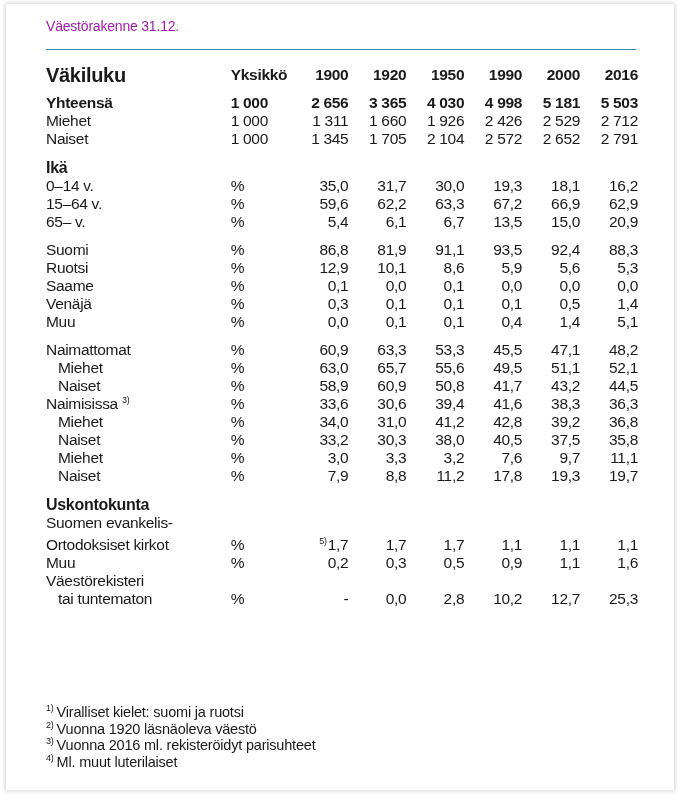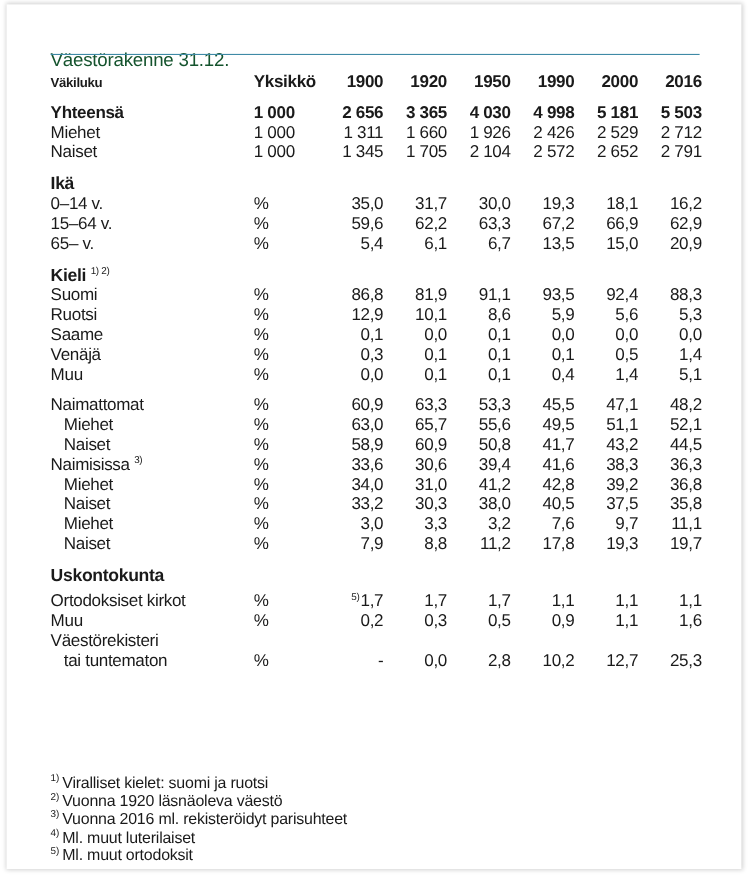--- a/index.html
+++ b/index.html
@@ -1,29 +1,29 @@
 <!DOCTYPE html>
 <html><head>
 <meta charset="utf-8">
 <style>
   html, body { margin: 0; padding: 0; background: #ffffff; }
   body { width: 680px; height: 800px; position: relative; overflow: hidden;
          font-family: "Liberation Sans", sans-serif; color: #1a1a1a; }
   .card { position: absolute; left: 6px; top: 4px; width: 668px; height: 786px;
           background: #fff; box-shadow: 0 0 4px 1px rgba(0,0,0,0.18); }
-  .title { position: absolute; left: 40px; top: 14px; font-size: 17px; letter-spacing: -0.2px; color: #14532d; margin-top: 27px; }
+  .title { position: absolute; left: 40px; top: 14px; font-size: 14px; letter-spacing: -0.2px; color: #a21caf; }
   .rule { position: absolute; left: 40px; top: 45px; width: 590px; height: 1px; background: #3f8aa6; }
   table { position: absolute; left: 40px; top: 58px; width: 592px; border-collapse: collapse;
           font-size: 15.5px; line-height: 18px; letter-spacing: -0.3px; }
   td { padding: 0; white-space: nowrap; vertical-align: bottom; }
   td.lbl { width: 176px; }
   td.unit { width: 60px; text-align: left; }
   td.num { text-align: right; width: 59px; }
   tr.head td { font-weight: bold; height: 22px; }
-  tr.head td.lbl { font-size: 12px; margin-top: 24px; }
+  tr.head td.lbl { font-size: 20px; margin-top: 24px; }
   tr.gap td { height: 10px; }
   tr.sec td { font-weight: bold; font-size: 16px; height: 19px; margin-left: 24px; }
   tr.bold td { font-weight: bold; }
   .ind2 { padding-left: 12px; }
   sup { font-size: 9px; vertical-align: 6px; line-height: 0; font-weight: normal; }
   .pre { font-size: 9px; vertical-align: 6px; margin-right: 1px; }
   .footnotes { position: absolute; left: 40px; top: 700px; font-size: 14.5px; line-height: 16.5px; letter-spacing: -0.2px; }
   .fn sup { margin-right: 3px; }
 </style>
 </head>
@@ -110,23 +110,20 @@
           <td class="num"><span>5,4</span></td>
           <td class="num"><span>6,1</span></td>
           <td class="num"><span>6,7</span></td>
           <td class="num"><span>13,5</span></td>
           <td class="num"><span>15,0</span></td>
           <td class="num"><span>20,9</span></td>
         </tr>
         <tr class="gap">
           <td colspan="8"></td>
         </tr>
-        <tr class="sec">
-          <td colspan="8"><span>Kieli</span> <sup>1) 2)</sup></td>
-        </tr>
         <tr class="">
           <td class="lbl "><span>Suomi</span></td>
           <td class="unit">%</td>
           <td class="num"><span>86,8</span></td>
           <td class="num"><span>81,9</span></td>
           <td class="num"><span>91,1</span></td>
           <td class="num"><span>93,5</span></td>
           <td class="num"><span>92,4</span></td>
           <td class="num"><span>88,3</span></td>
         </tr>
@@ -251,20 +248,23 @@
           <td class="num"><span>11,2</span></td>
           <td class="num"><span>17,8</span></td>
           <td class="num"><span>19,3</span></td>
           <td class="num"><span>19,7</span></td>
         </tr>
         <tr class="gap">
           <td colspan="8"></td>
         </tr>
         <tr class="sec">
           <td colspan="8"><span>Uskontokunta</span></td>
+        </tr>
+        <tr>
+          <td class="lbl" colspan="8">Suomen evankelis-</td>
         </tr>
         <tr class="">
           <td class="lbl "><span>Ortodoksiset kirkot</span></td>
           <td class="unit">%</td>
           <td class="num"><span class="pre">5)</span><span>1,7</span></td>
           <td class="num"><span>1,7</span></td>
           <td class="num"><span>1,7</span></td>
           <td class="num"><span>1,1</span></td>
           <td class="num"><span>1,1</span></td>
           <td class="num"><span>1,1</span></td>
@@ -293,15 +293,14 @@
           <td class="num"><span>25,3</span></td>
         </tr>
       </tbody>
   </table>
 
   <div class="footnotes" id="footnotes">
       <div class="fn"><sup>1)</sup><span>Viralliset kielet: suomi ja ruotsi</span></div>
       <div class="fn"><sup>2)</sup><span>Vuonna 1920 läsnäoleva väestö</span></div>
       <div class="fn"><sup>3)</sup><span>Vuonna 2016 ml. rekisteröidyt parisuhteet</span></div>
       <div class="fn"><sup>4)</sup><span>Ml. muut luterilaiset</span></div>
-      <div class="fn"><sup>5)</sup><span>Ml. muut ortodoksit</span></div>
     </div>
 </div>
 
 </body></html>

